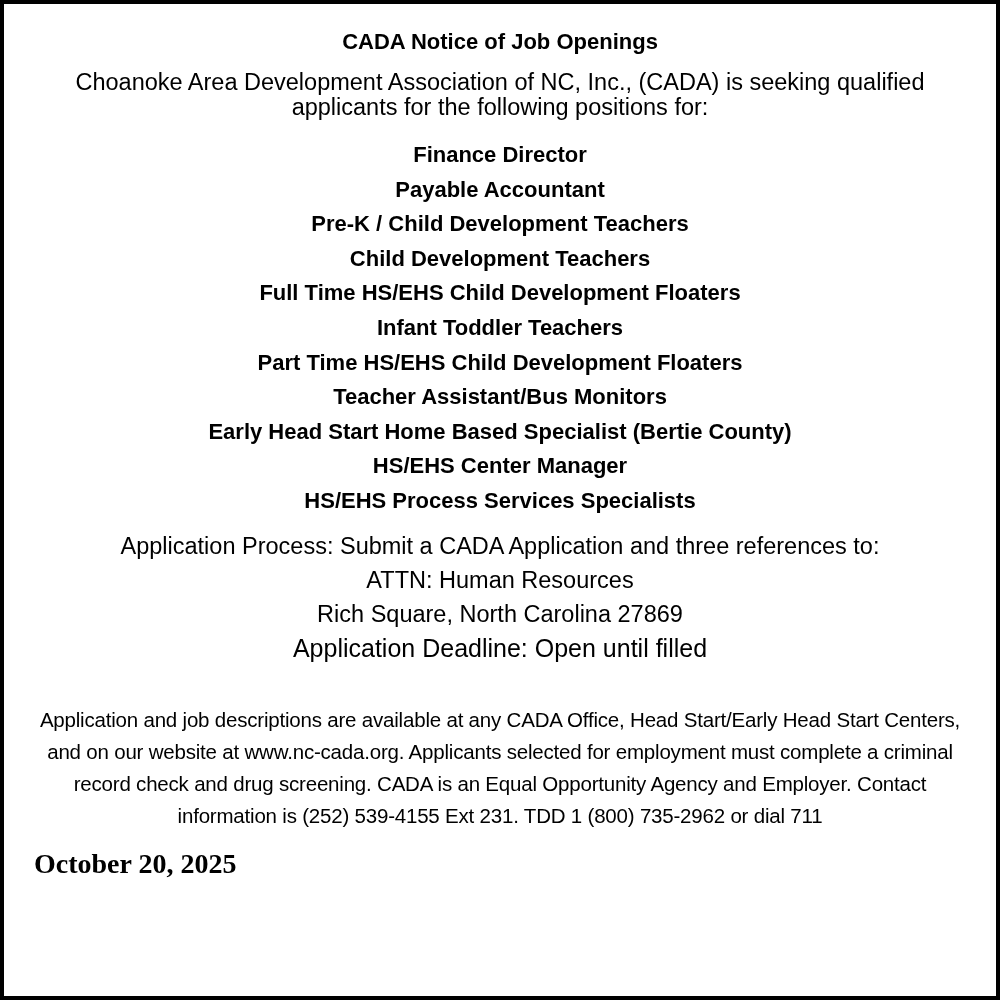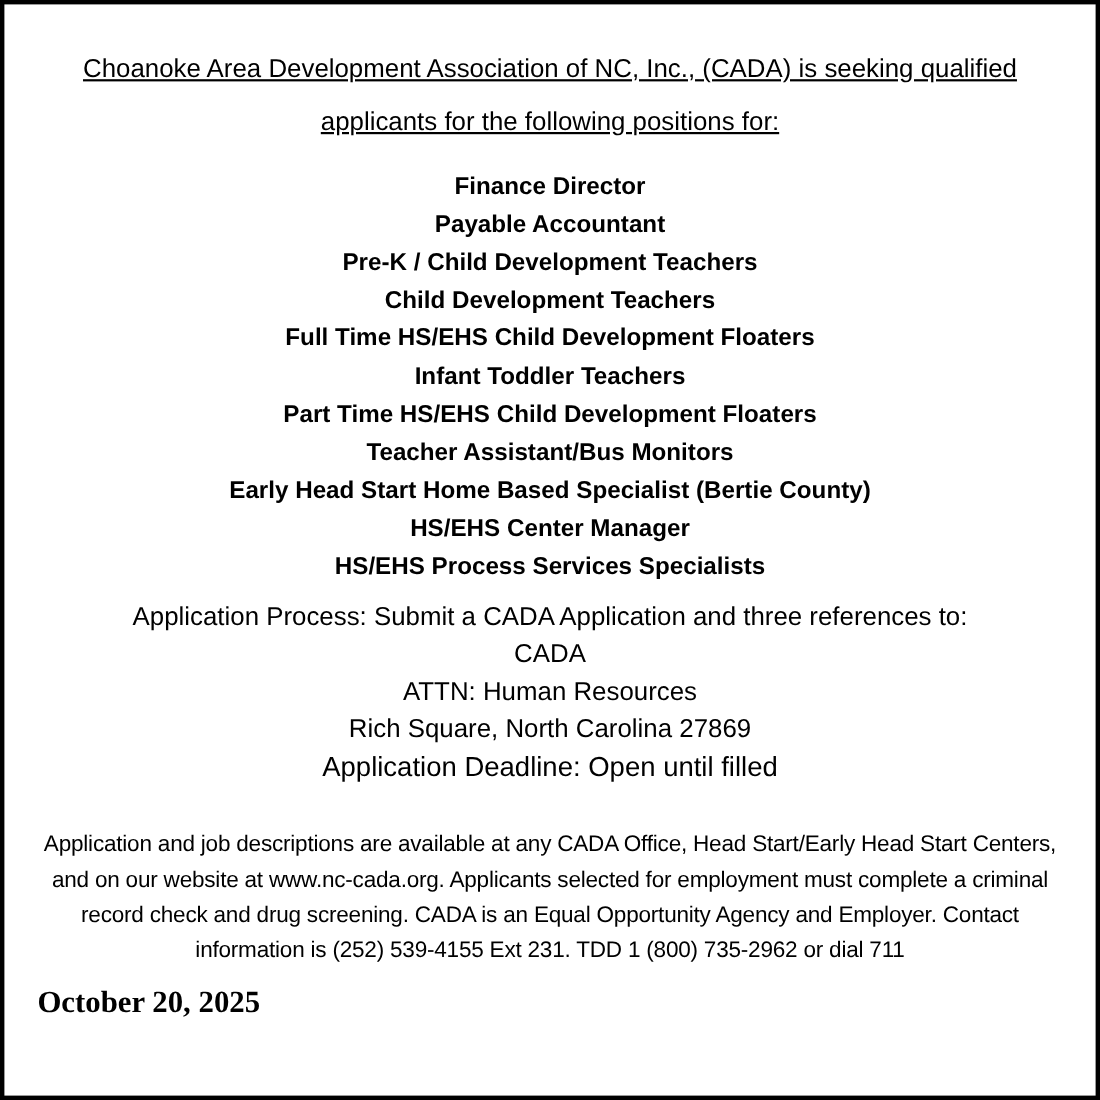--- a/index.html
+++ b/index.html
@@ -28,24 +28,23 @@
   }
   .title {
     font-size: 22px;
     font-weight: bold;
     line-height: 28px;
     margin-top: 4px;
   }
   .intro {
     font-size: 23.5px;
     font-weight: normal;
-    line-height: 48px;
+    line-height: 25px;
     margin: 14px auto 0 auto;
     max-width: 935px;
-    text-decoration: underline;
   }
   .positions {
     margin-top: 18px;
     list-style: none;
   }
   .position-item {
     font-size: 22px;
     font-weight: bold;
     line-height: 34.6px;
   }
@@ -74,40 +73,40 @@
     padding-left: 2px;
     font-family: Liberation Serif, serif;
   }
 </style>
 </head>
 <body>
 
 <div class="page">
   <div class="content">
 
+    <div class="title">CADA Notice of Job Openings</div>
 
     <div class="intro">Choanoke Area Development Association of NC, Inc., (CADA) is seeking qualified applicants for the following positions for:</div>
 
     <ul class="positions">
       <li class="position-item">Finance Director</li>
       <li class="position-item">Payable Accountant</li>
       <li class="position-item">Pre-K / Child Development Teachers</li>
       <li class="position-item">Child Development Teachers</li>
       <li class="position-item">Full Time HS/EHS Child Development Floaters</li>
       <li class="position-item">Infant Toddler Teachers</li>
       <li class="position-item">Part Time HS/EHS Child Development Floaters</li>
       <li class="position-item">Teacher Assistant/Bus Monitors</li>
       <li class="position-item">Early Head Start Home Based Specialist (Bertie County)</li>
       <li class="position-item">HS/EHS Center Manager</li>
       <li class="position-item">HS/EHS Process Services Specialists</li>
     </ul>
 
     <div class="app-block">
       <div>Application Process: Submit a CADA Application and three references to:</div>
-      <div>CADA</div>
       <div>ATTN: Human Resources</div>
       <div>Rich Square, North Carolina 27869</div>
       <div class="deadline">Application Deadline: Open until filled</div>
     </div>
 
     <div class="footer-para">Application and job descriptions are available at any CADA Office, Head Start/Early Head Start Centers, and on our website at www.nc-cada.org. Applicants selected for employment must complete a criminal record check and drug screening. CADA is an Equal Opportunity Agency and Employer. Contact information is (252) 539-4155 Ext 231. TDD 1 (800) 735-2962 or dial 711</div>
 
     <div class="date-line">October 20, 2025</div>
 
   </div>

